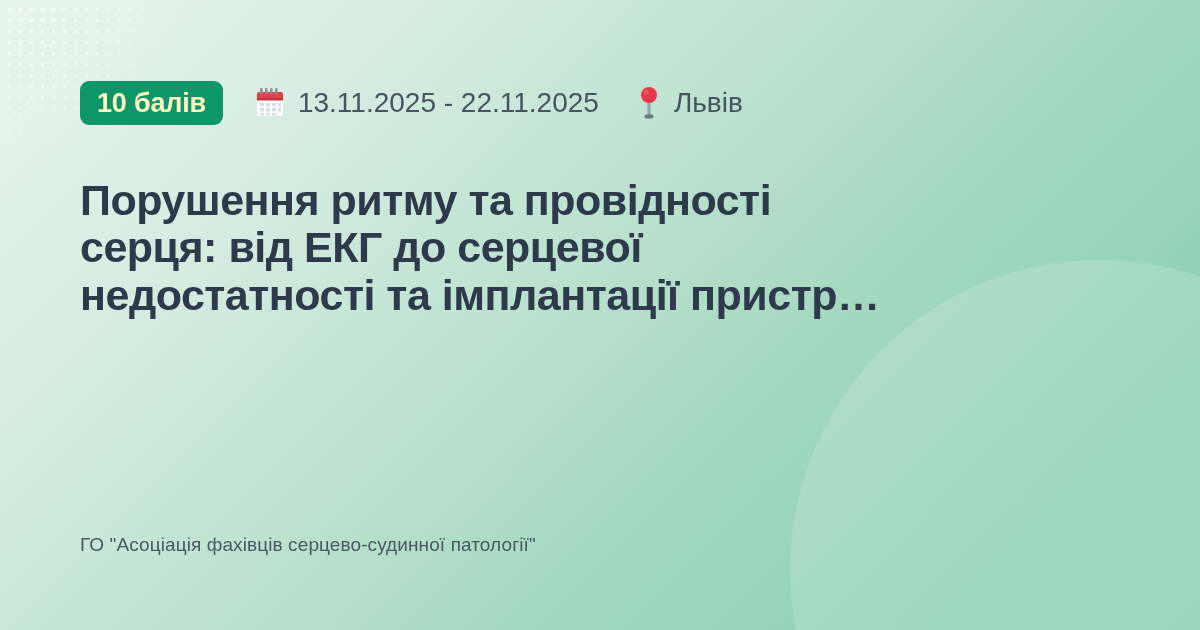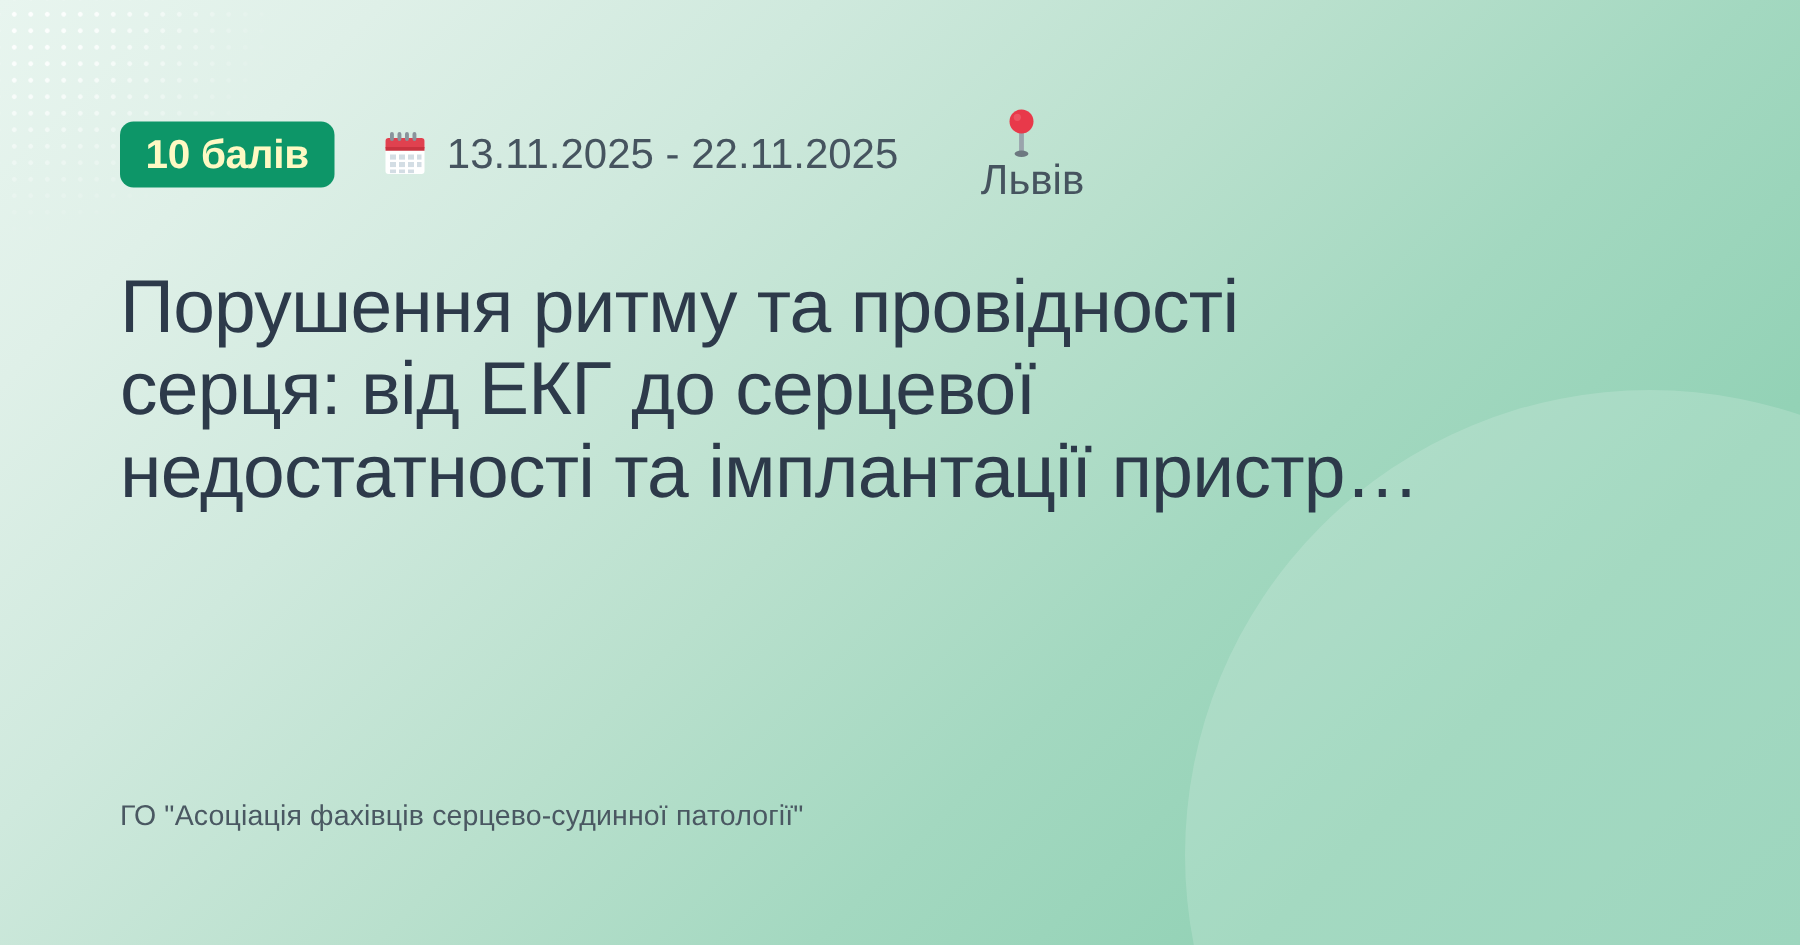--- a/index.html
+++ b/index.html
@@ -96,34 +96,34 @@
     display: inline-flex;
     align-items: center;
     color: #46545f;
     font-size: 28px;
     font-weight: 500;
     line-height: 1;
     white-space: nowrap;
   }
 
   .meta-date { margin-left: 32px; }
-  .meta-place { margin-left: 40px; flex-direction: column; }
+  .meta-place { margin-left: 40px; }
 
   .meta-item .label { margin-left: 13px; }
   .meta-place .label { margin-left: 15px; }
 
   .icon { display: inline-block; flex: none; }
   .icon svg { display: block; }
 
   
   .title {
     margin-top: 49px;
     color: #2d3a4a;
-    font-size: 50px;
-    font-weight: 400;
+    font-size: 43px;
+    font-weight: 700;
     line-height: 1.1;
     letter-spacing: -0.5px;
     max-width: 1085px;
     white-space: pre-line;
   }
 
   
   .footer {
     position: absolute;
     left: 80px;

